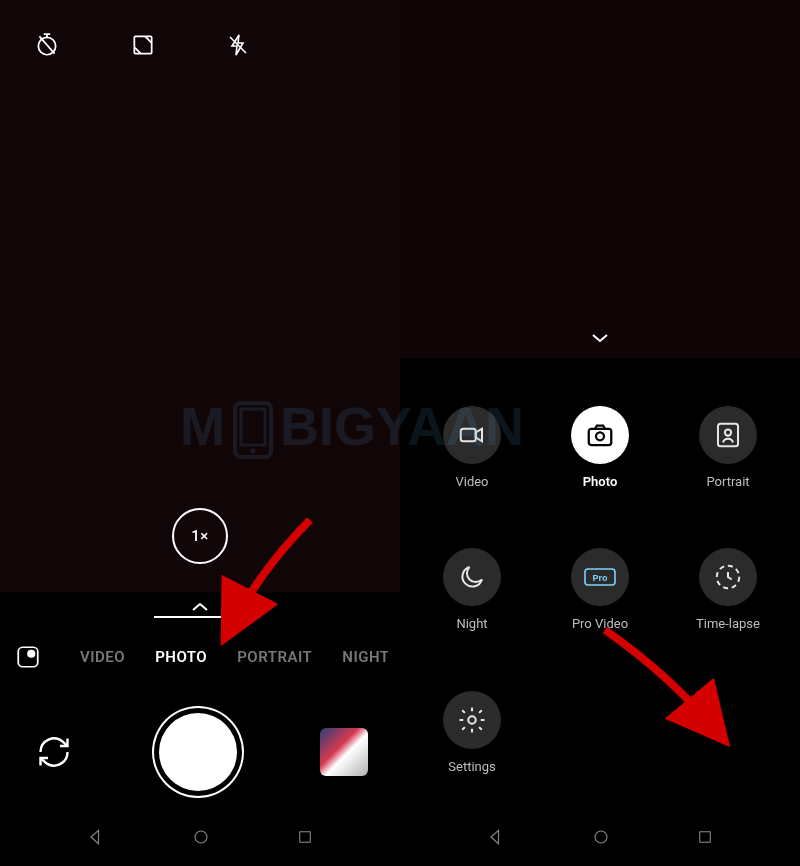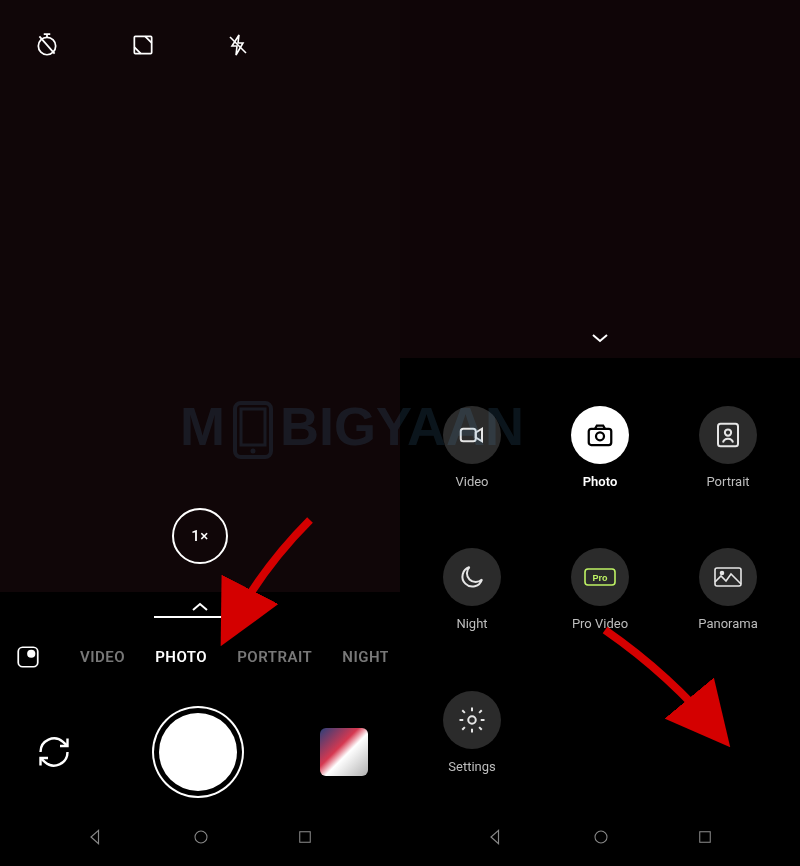--- a/index.html
+++ b/index.html
@@ -283,37 +283,36 @@
         </div>
         <div class="tile">
           <div class="circ" style="color: rgb(230, 230, 230);">
             <svg width="30" height="30" viewBox="0 0 24 24" fill="none" stroke="currentColor" stroke-width="1.6">
               <path d="M20 14A8 8 0 1 1 10 4a6.5 6.5 0 0 0 10 10z"></path>
             </svg>
           </div>
           <div class="lbl">Night</div>
         </div>
         <div class="tile">
-          <div class="circ" style="color: #bef264;">
+          <div class="circ" style="color: #7dd3fc;">
             <svg width="34" height="30" viewBox="0 0 34 24" fill="none" stroke="currentColor" stroke-width="1.6">
               <rect x="2" y="4" width="30" height="16" rx="3"></rect>
               <text x="17" y="16" text-anchor="middle" font-size="9" fill="currentColor" stroke="none" font-family="Arial" font-weight="600">Pro</text>
             </svg>
           </div>
           <div class="lbl">Pro Video</div>
         </div>
         <div class="tile">
           <div class="circ" style="color: rgb(230, 230, 230);">
-            <svg width="32" height="26" viewBox="0 0 32 26" fill="none" stroke="currentColor" stroke-width="1.6">
-              <rect x="3" y="4" width="26" height="18" rx="2"></rect>
-              <path d="M3 18l6-6 5 5 5-7 10 10"></path>
-              <circle cx="10" cy="9" r="1.5" fill="currentColor"></circle>
-            </svg>
-          </div>
-          <div class="lbl">Panorama</div>
+            <svg width="30" height="30" viewBox="0 0 24 24" fill="none" stroke="currentColor" stroke-width="1.6">
+              <circle cx="12" cy="12" r="9" stroke-dasharray="4 3"></circle>
+              <path d="M12 8v4l3 2"></path>
+            </svg>
+          </div>
+          <div class="lbl">Time-lapse</div>
         </div>
         <div class="tile">
           <div class="circ" style="color: rgb(230, 230, 230);">
             <svg width="30" height="30" viewBox="0 0 24 24" fill="none" stroke="currentColor" stroke-width="1.6">
               <circle cx="12" cy="12" r="3"></circle>
               <path d="M12 2v3M12 19v3M4.2 4.2l2.1 2.1M17.7 17.7l2.1 2.1M2 12h3M19 12h3M4.2 19.8l2.1-2.1M17.7 6.3l2.1-2.1"></path>
             </svg>
           </div>
           <div class="lbl">Settings</div>
         </div>

